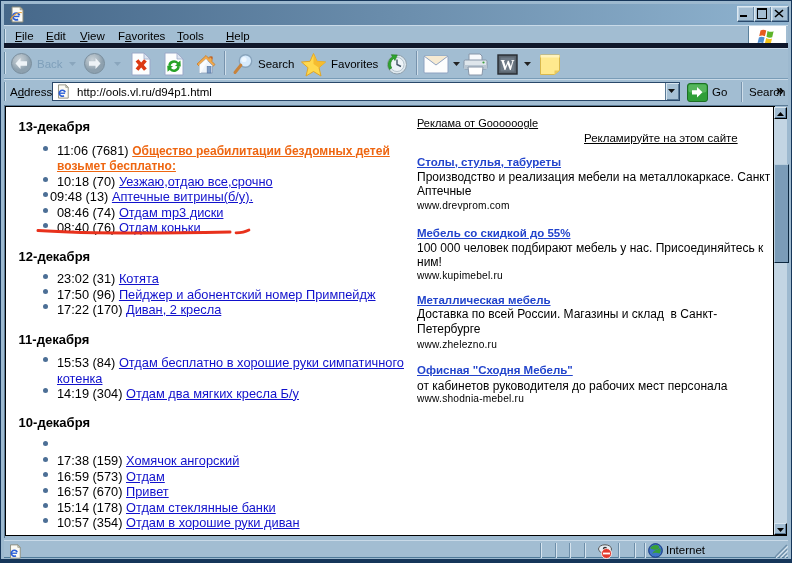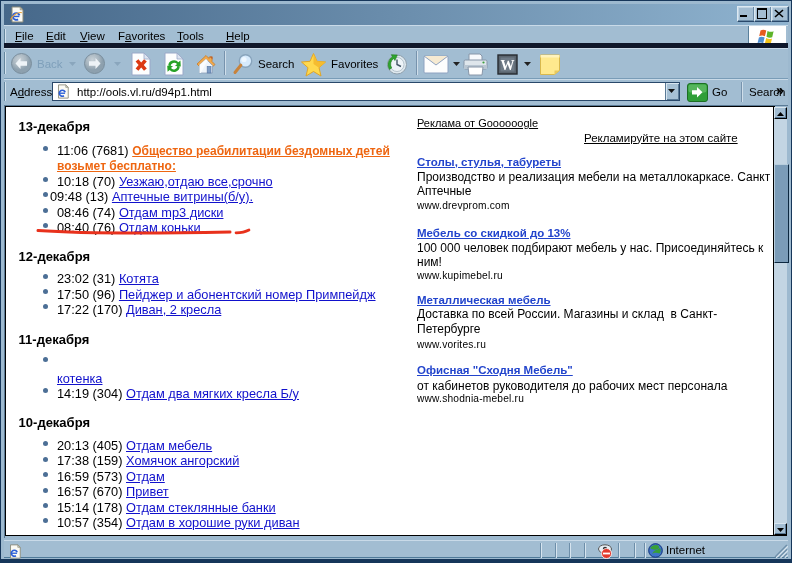--- a/index.html
+++ b/index.html
@@ -253,54 +253,54 @@
   </svg>
   <div class="h" style="left:12.6px;top:141.5px;">12-декабря</div>
   <div class="blt" style="left:36.7px;top:166.9px;"></div>
   <div class="ln" style="left:51px;top:160.4px;">23:02 (31) <a>Котята</a></div>
   <div class="blt" style="left:36.7px;top:182px;"></div>
   <div class="ln" style="left:51px;top:176.2px;">17:50 (96) <a>Пейджер и абонентский номер Примпейдж</a></div>
   <div class="blt" style="left:36.7px;top:197.3px;"></div>
   <div class="ln" style="left:51px;top:191.1px;">17:22 (170) <a>Диван, 2 кресла</a></div>
   <div class="h" style="left:12.6px;top:224.6px;">11-декабря</div>
   <div class="blt" style="left:36.7px;top:250.4px;"></div>
+  <div class="ln" style="left:51px;top:244px;">15:53 (84) <a>Отдам бесплатно в хорошие руки симпатичного</a></div>
   <div class="ln" style="left:51px;top:260.4px;"><a>котенка</a></div>
   <div class="blt" style="left:36.7px;top:280.8px;"></div>
   <div class="ln" style="left:51px;top:274.8px;">14:19 (304) <a>Отдам два мягких кресла Б/у</a></div>
   <div class="h" style="left:12.6px;top:307.5px;">10-декабря</div>
   <div class="blt" style="left:36.7px;top:334.3px;"></div>
-  <div class="ln" style="left:51px;top:327.3px;">20:13 (405) <a>Отдам мебель</a></div>
   <div class="blt" style="left:36.7px;top:349.6px;"></div>
   <div class="ln" style="left:51px;top:342.3px;">17:38 (159) <a>Хомячок ангорский</a></div>
   <div class="blt" style="left:36.7px;top:365px;"></div>
   <div class="ln" style="left:51px;top:357.7px;">16:59 (573) <a>Отдам</a></div>
   <div class="blt" style="left:36.7px;top:380.5px;"></div>
   <div class="ln" style="left:51px;top:373.4px;">16:57 (670) <a>Привет</a></div>
   <div class="blt" style="left:36.7px;top:395.7px;"></div>
   <div class="ln" style="left:51px;top:388.9px;">15:14 (178) <a>Отдам стеклянные банки</a></div>
   <div class="blt" style="left:36.7px;top:411.2px;"></div>
   <div class="ln" style="left:51px;top:403.9px;">10:57 (354) <a>Отдам в хорошие руки диван</a></div>
 
   <div class="hdr" style="left:411px;top:9px;">Реклама от Goooooogle</div>
   <div class="hdr" style="left:578px;top:23.5px;font-size:11.5px;">Рекламируйте на этом сайте</div>
 
   <div class="adt" style="left:411px;top:47.6px;"><a>Столы, стулья, табуреты</a></div>
   <div class="add" style="left:411px;top:62.6px;">Производство и реализация мебели на металлокаркасе. Санкт</div>
   <div class="add" style="left:411px;top:77.3px;">Аптечные</div>
   <div class="adu" style="left:411px;top:91.6px;">www.drevprom.com</div>
 
-  <div class="adt" style="left:411px;top:119.4px;"><a>Мебель со скидкой до 13%</a></div>
+  <div class="adt" style="left:411px;top:119.4px;"><a>Мебель со скидкой до 55%</a></div>
   <div class="add" style="left:411px;top:133.9px;">100 000 человек подбирают мебель у нас. Присоединяйтесь к</div>
   <div class="add" style="left:411px;top:148.3px;">ним!</div>
   <div class="adu" style="left:411px;top:161.6px;">www.kupimebel.ru</div>
 
   <div class="adt" style="left:411px;top:185.7px;"><a>Металлическая мебель</a></div>
   <div class="add" style="left:411px;top:200.4px;">Доставка по всей России. Магазины и склад&nbsp; в Санкт-</div>
   <div class="add" style="left:411px;top:215.3px;">Петербурге</div>
-  <div class="adu" style="left:411px;top:230.6px;">www.vorites.ru</div>
+  <div class="adu" style="left:411px;top:230.6px;">www.zhelezno.ru</div>
 
   <div class="adt" style="left:411px;top:256.1px;"><a>Офисная "Сходня Мебель"</a></div>
   <div class="add" style="left:411px;top:271.9px;">от кабинетов руководителя до рабочих мест персонала</div>
   <div class="adu" style="left:411px;top:285px;">www.shodnia-mebel.ru</div>
 </div>
 <div id="sb">
   <div class="sbtn" style="top:0px;">
       <svg width="7" height="4" viewBox="0 0 7 4" style="position:absolute;left:2px;top:4px;">
         <path d="M3.5,0 L7,4 L0,4 z" fill="#000"></path>
       </svg>

